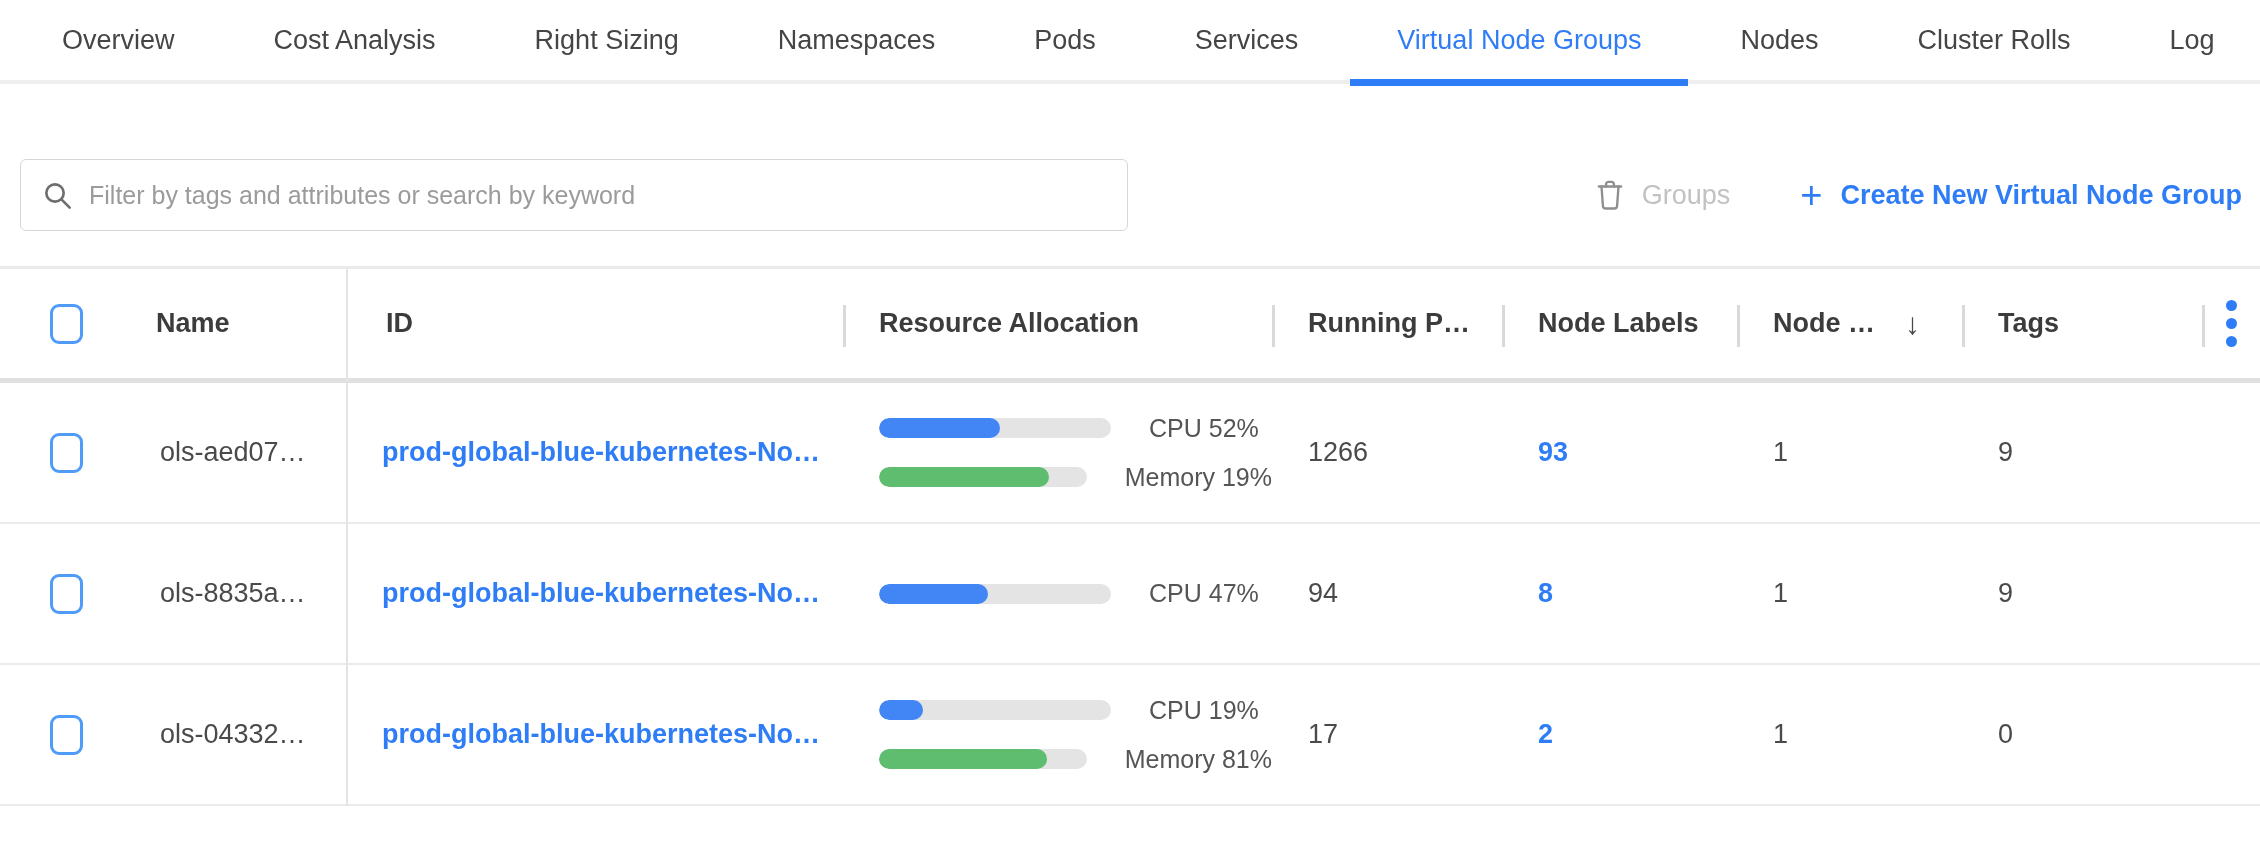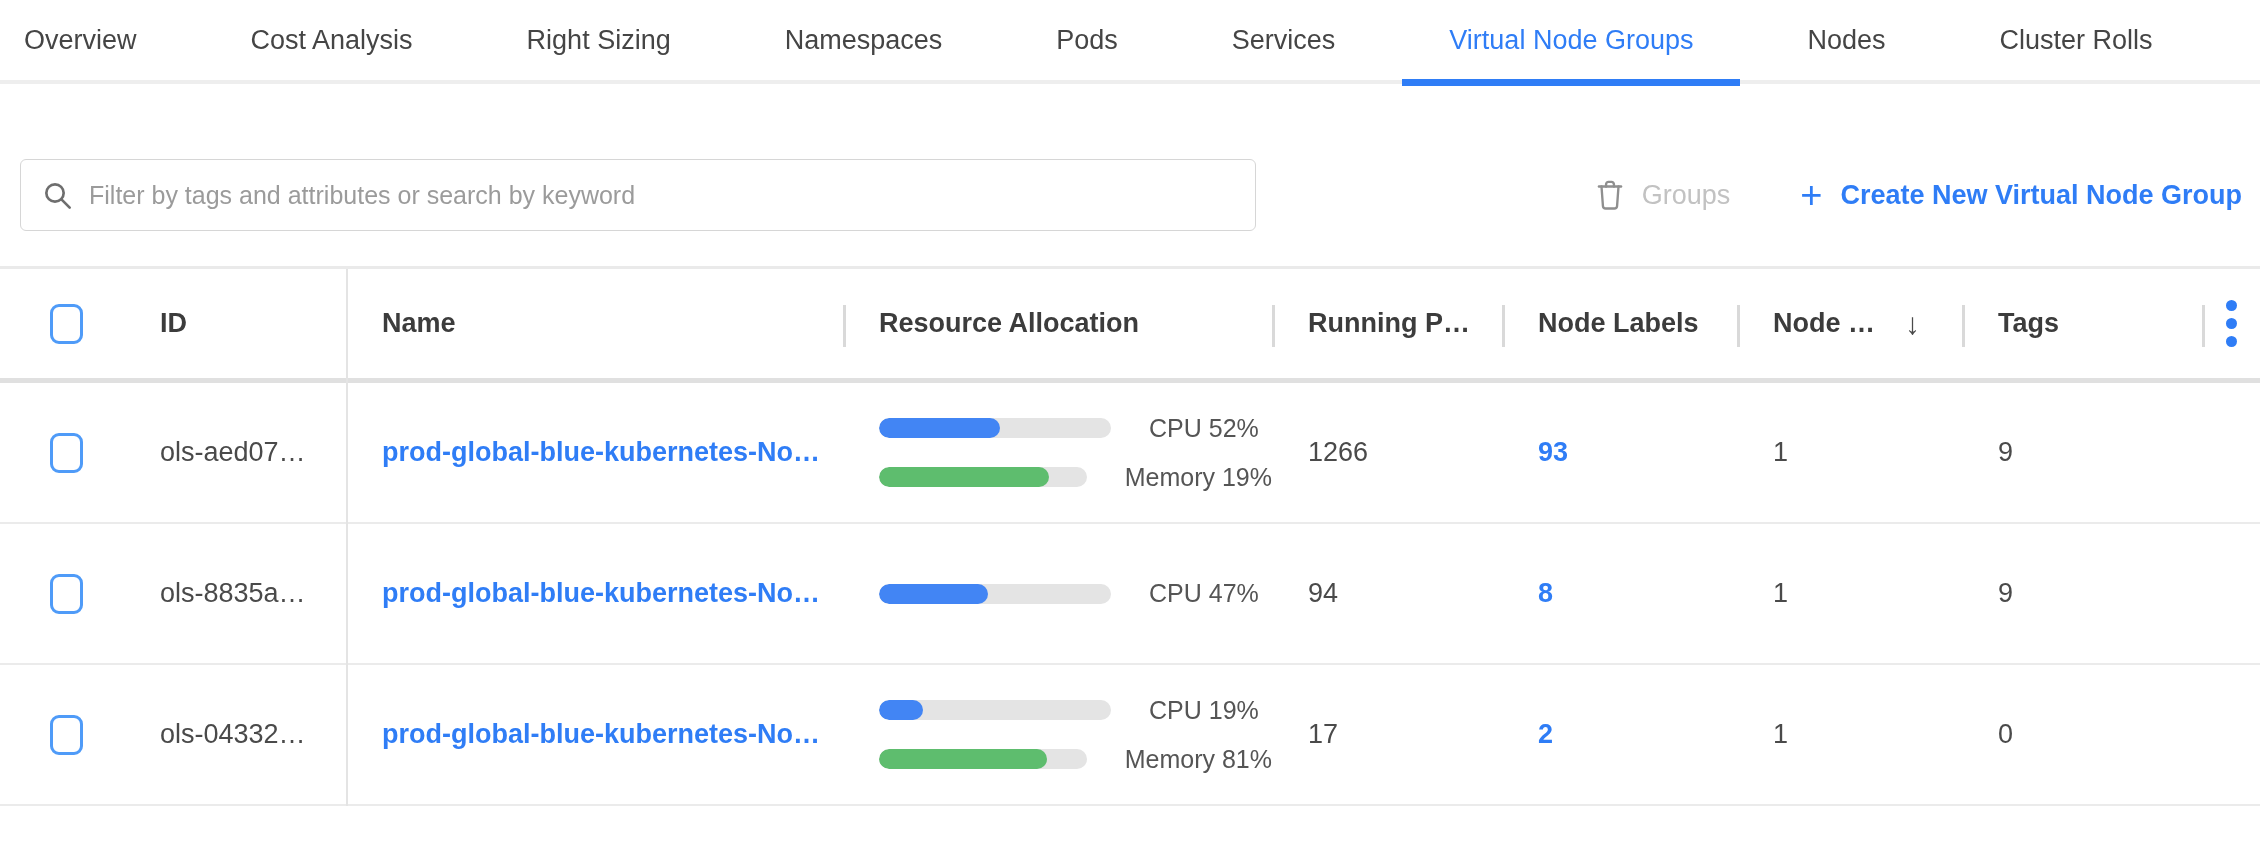--- a/index.html
+++ b/index.html
@@ -1,31 +1,31 @@
 <!DOCTYPE html>
 <html><head>
 <meta charset="utf-8">
 <style>
   * { margin:0; padding:0; box-sizing:border-box; }
   html,body { width:2260px; height:842px; overflow:hidden; background:#ffffff;
               font-family:"Liberation Sans", sans-serif; color:#454545; }
 
   
-  .tabbar { display:flex; align-items:center; gap:66px; height:84px;
-            border-bottom:4px solid #eeeeee; }
+  .tabbar { display:flex; align-items:center; gap:51px; height:84px;
+            padding-left:38px; border-bottom:4px solid #eeeeee; }
   .tab { position:relative; height:84px; display:flex; align-items:center;
          padding:0 24px; font-size:27px; color:#454545; cursor:pointer; white-space:nowrap; }
   .tab.active { color:#2f7df6; }
   .tab.active::after { content:""; position:absolute; left:-23px; right:-23px;
          bottom:-4px; height:7px; background:#2f7df6; }
 
   
   .toolbar { display:flex; align-items:center; justify-content:space-between;
              margin-top:75px; padding:0 10px 0 20px; height:72px; }
-  .search { display:flex; align-items:center; width:1236px; height:72px;
+  .search { display:flex; align-items:center; width:1108px; height:72px;
             border:1px solid #d6d6d6; border-radius:6px; padding:0 20px; background:#fff; }
   .search svg { flex:0 0 auto; margin-right:16px; }
   .search input { border:none; outline:none; flex:1; font-size:25px;
                   font-family:"Liberation Sans", sans-serif; color:#454545; }
   .search input::placeholder { color:#9b9b9b; }
   .actions { display:flex; align-items:center; gap:70px; padding-right:8px; }
   .delete-btn { display:flex; align-items:center; gap:16px; background:none; border:none;
                 font-size:27px; color:#c2c2c2; font-family:"Liberation Sans", sans-serif; cursor:default; }
   .create-btn { display:flex; align-items:center; gap:18px; background:none; border:none;
                 font-size:27px; color:#2f7df6; font-weight:bold; cursor:pointer;
@@ -103,22 +103,22 @@
     </button>
   </div>
 </div>
 
 <div class="table">
 
   <div class="grid thead">
     <div class="cell checkbox-cell" style="padding-left:50px;">
       <div class="checkbox"></div>
     </div>
+    <div class="cell">Name</div>
     <div class="cell id-cell">ID</div>
-    <div class="cell">Name</div>
     <div class="cell sep">Resource Allocation</div>
     <div class="cell sep">Running P…</div>
     <div class="cell sep">Node Labels</div>
     <div class="cell sep">
       <span>Node …</span>
       <span class="sort-arrow">↓</span>
     </div>
     <div class="cell sep">Tags</div>
     <div class="cell sep" style="padding-left:0; justify-content:center;">
       <div class="kebab">

